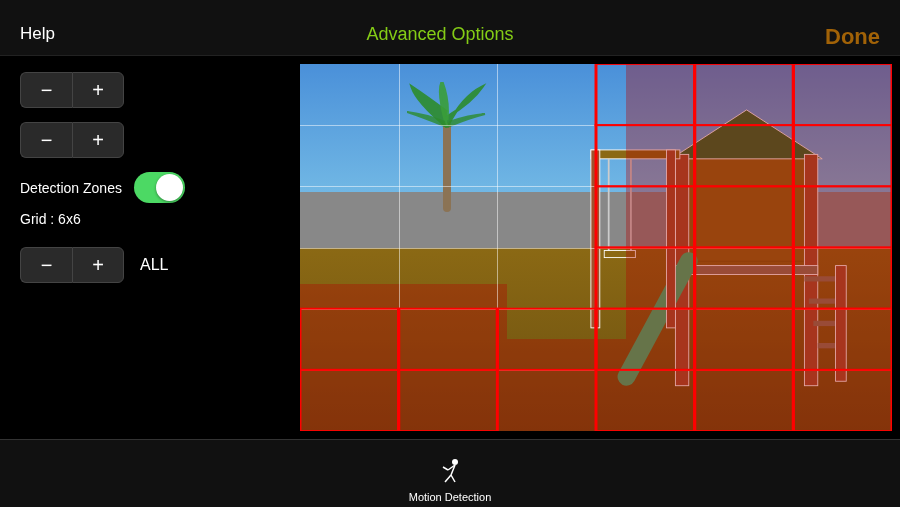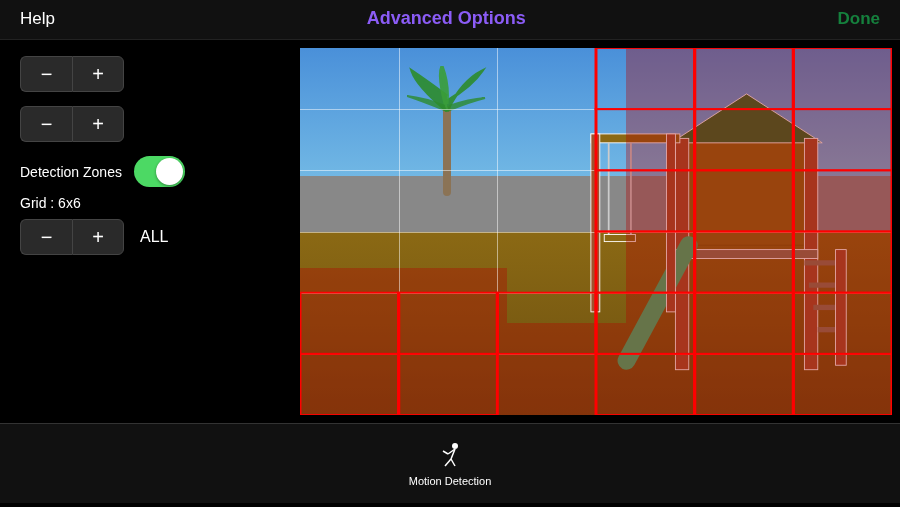--- a/index.html
+++ b/index.html
@@ -10,40 +10,40 @@
       color: #fff;
       font-family: -apple-system, 'Helvetica Neue', Arial, sans-serif;
       overflow: hidden;
       position: relative;
     }
 
     
     .header {
       display: flex;
       justify-content: space-between;
-      align-items: flex-end;
-      padding: 10px 20px;
-      height: 40px;
+      align-items: flex-start;
+      padding: 24px 20px;
+      height: 56px;
       background: #111;
       border-bottom: 1px solid #222;
     }
     .header-help {
       font-size: 17px;
       color: #fff;
       cursor: pointer;
     }
     .header-title {
       font-size: 18px;
-      font-weight: 700;
-      color: #8b5cf6;
+      font-weight: 400;
+      color: #84cc16;
     }
     .header-done {
-      font-size: 17px;
+      font-size: 22px;
       font-weight: 600;
-      color: #15803d;
+      color: #a16207;
       cursor: pointer;
     }
 
     
     .main-content {
       display: flex;
       height: calc(507px - 44px - 80px);
     }
 
     
@@ -105,21 +105,21 @@
       background: #fff;
       border-radius: 50%;
       position: absolute;
       top: 2px;
       right: 2px;
       box-shadow: 0 1px 3px rgba(0,0,0,0.4);
     }
 
     .grid-label {
       font-size: 14px;
-      margin-bottom: 8px;
+      margin-bottom: 20px;
     }
 
     .stepper-all-row {
       display: flex;
       align-items: center;
       gap: 16px;
     }
     .all-btn {
       font-size: 16px;
       color: #fff;

